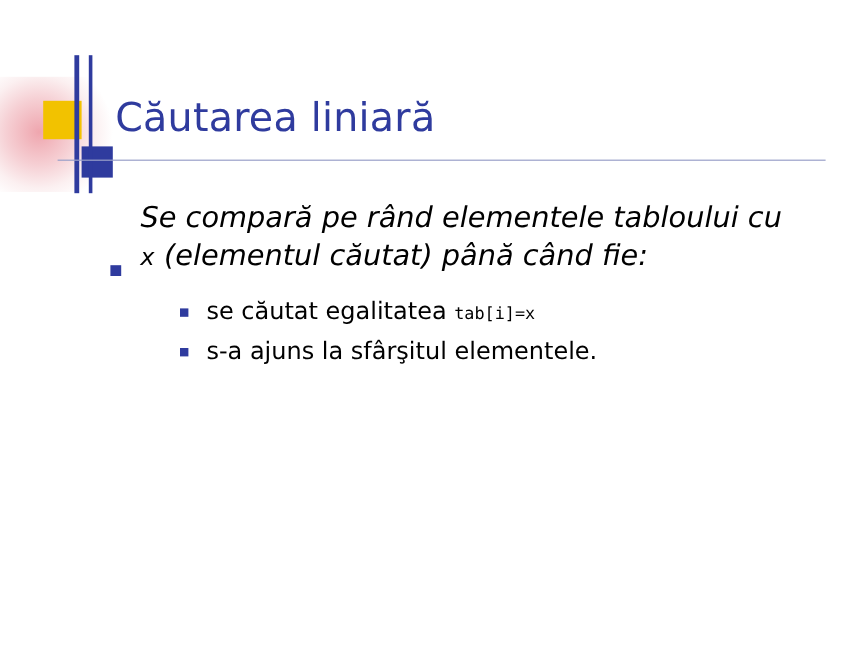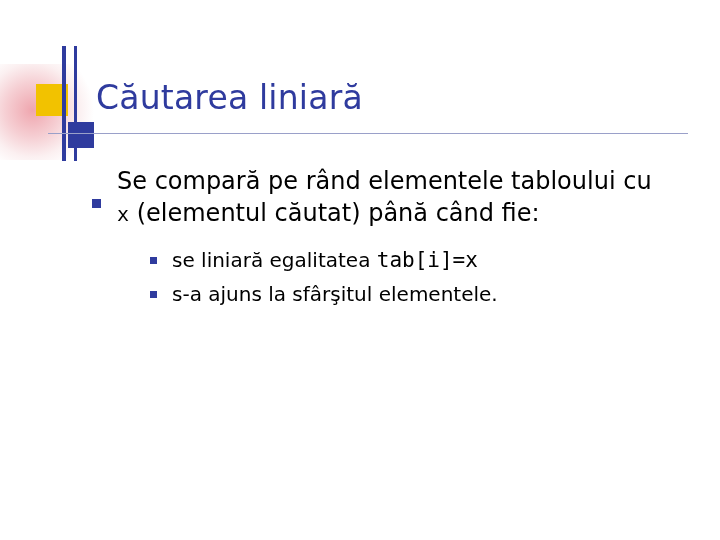--- a/index.html
+++ b/index.html
@@ -92,22 +92,23 @@
   
   .body-area {
     position: absolute;
     left: 92px;
     top: 166px;
     width: 600px;
   }
 
   .lvl1 {
     display: flex;
-    align-items: center;
+    align-items: flex-end;
     margin-bottom: 6px;
+    font-style: italic;
   }
   .lvl1 .bullet {
     flex: 0 0 auto;
     width: 9px;
     height: 9px;
     background: #2f3b9e;
     margin-top: 12px;
     margin-right: 16px;
   }
   .lvl1 .text {
@@ -138,21 +139,21 @@
     margin-top: 11px;
     margin-right: 15px;
   }
   .lvl2 .text {
     font-size: 20px;
     color: #000000;
     line-height: 1.35;
   }
   .mono-sm {
     font-family: "DejaVu Sans Mono", monospace;
-    font-size: 21px;
+    font-size: 14px;
   }
 </style>
 </head>
 <body>
 
 <div class="slide">
 
   <div class="motif">
     <div class="glow"></div>
     <div class="sq-yellow"></div>
@@ -168,21 +169,21 @@
 
     <div class="lvl1">
       <div class="bullet"></div>
       <div class="text"><span>Se compară pe rând elementele tabloului cu </span><span class="mono">x</span><span> (elementul căutat) până când fie:</span></div>
     </div>
 
     <div class="sub-list">
 
       <div class="lvl2">
         <div class="bullet"></div>
-        <div class="text"><span>se liniară egalitatea </span><span class="mono-sm">tab[i]=x</span><span></span></div>
+        <div class="text"><span>se căutat egalitatea </span><span class="mono-sm">tab[i]=x</span><span></span></div>
       </div>
 
       <div class="lvl2">
         <div class="bullet"></div>
         <div class="text"><span>s-a ajuns la sfârşitul elementele.</span><span class="mono-sm"></span><span></span></div>
       </div>
 
     </div>
   </div>
 

